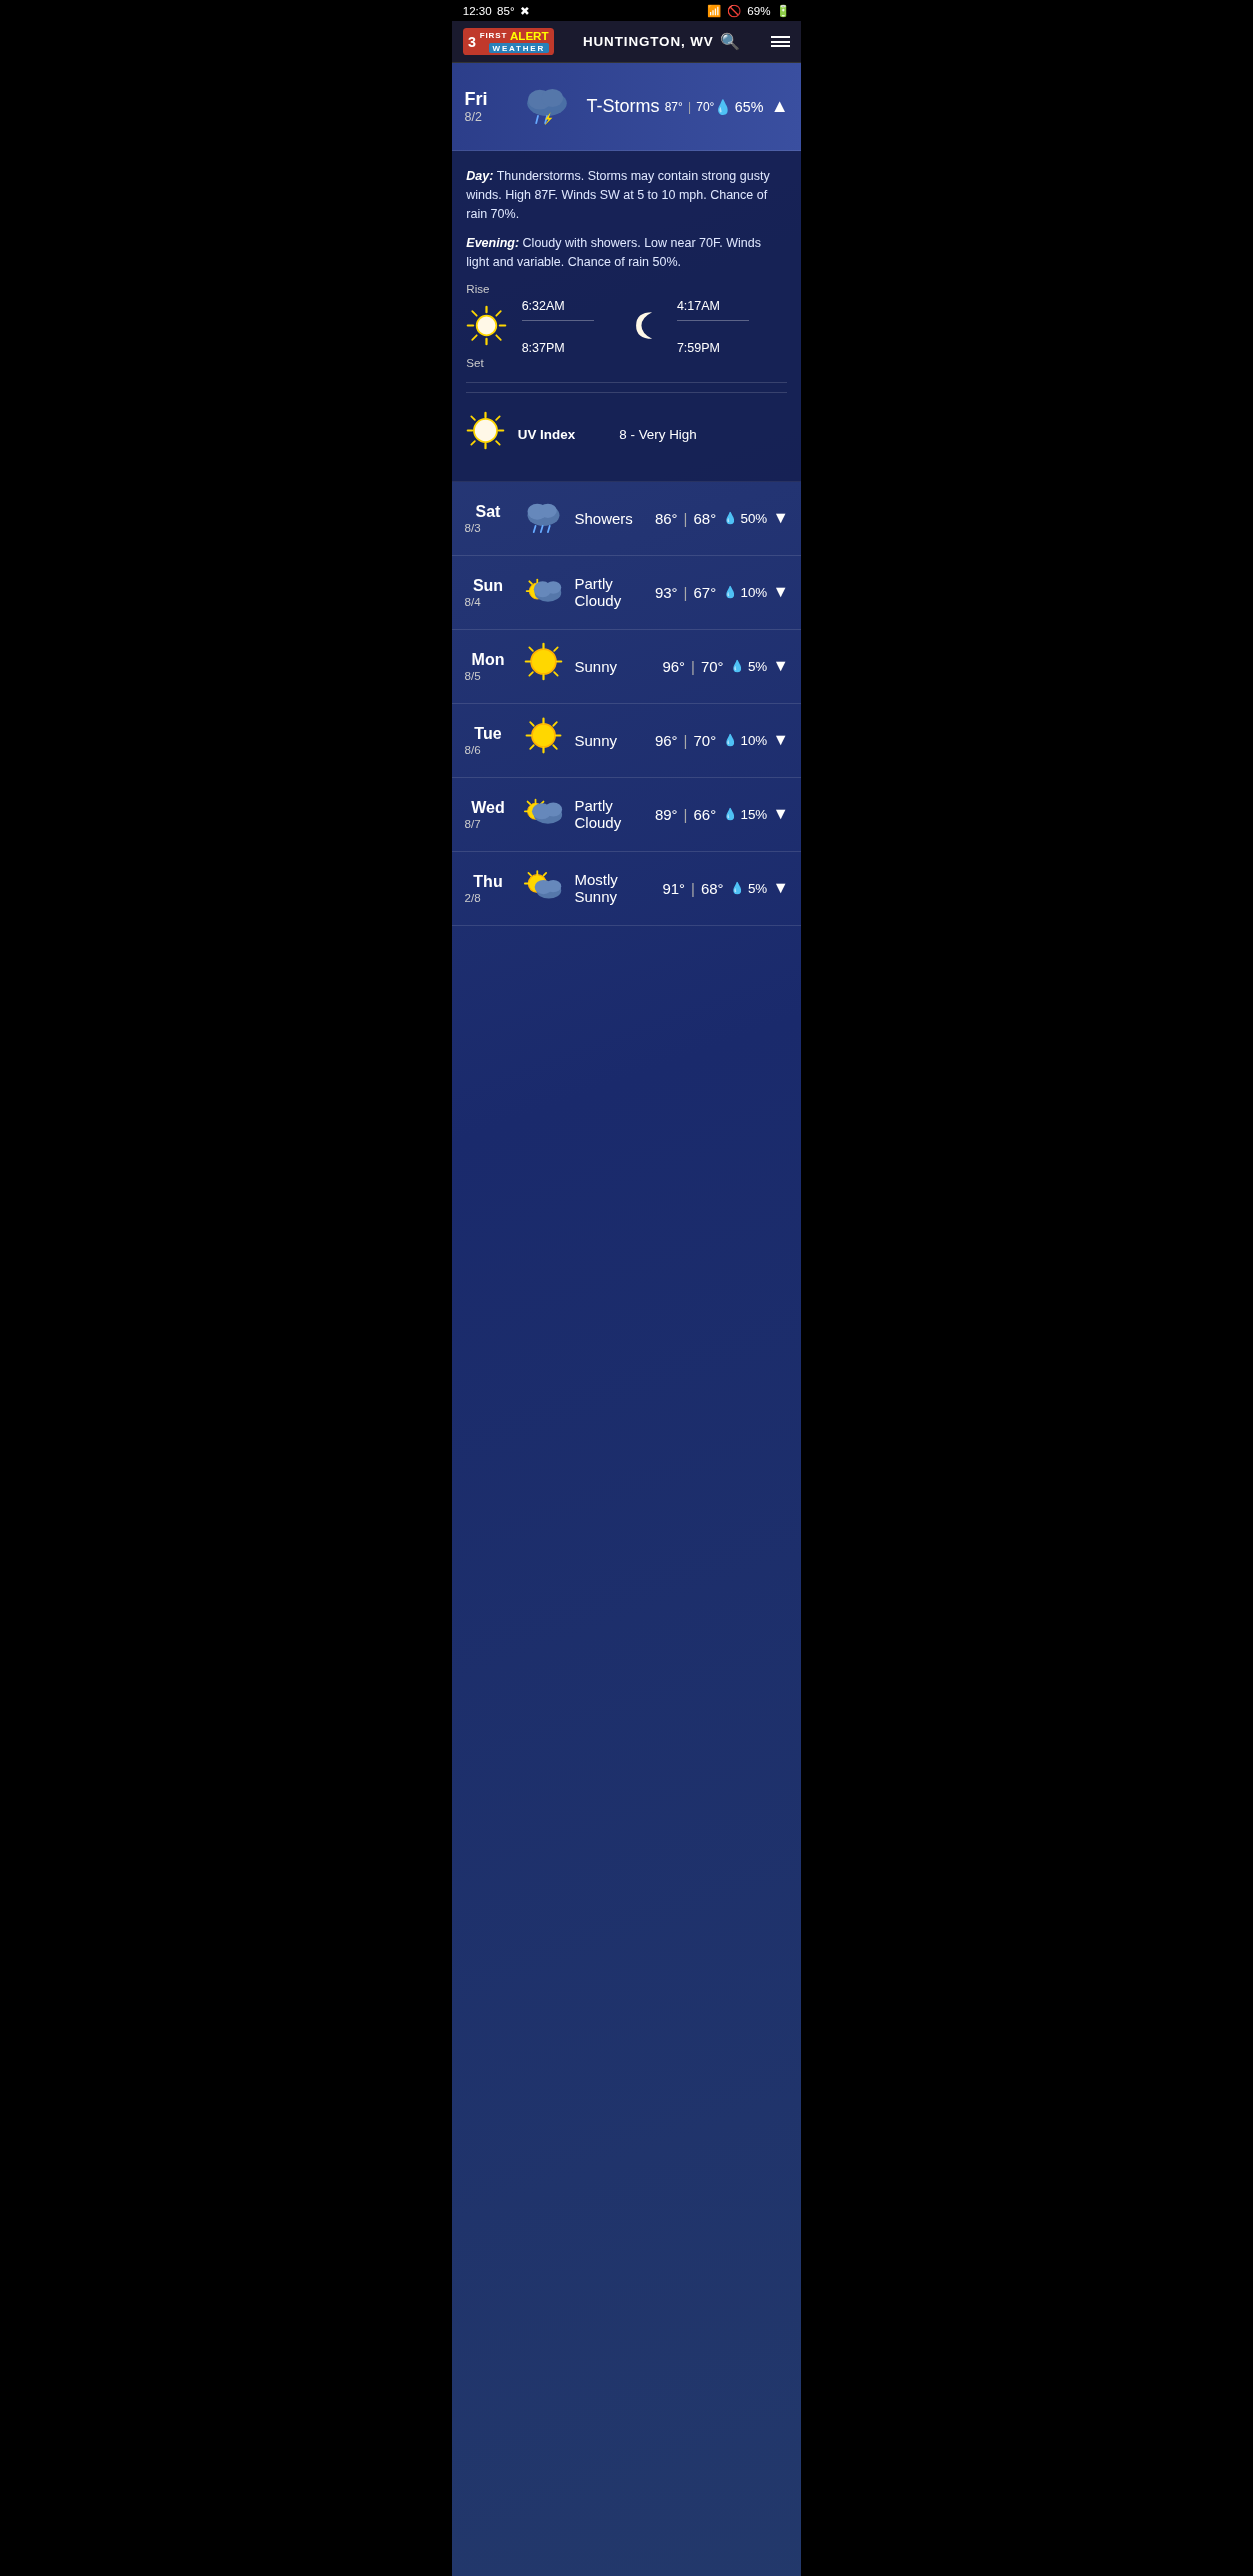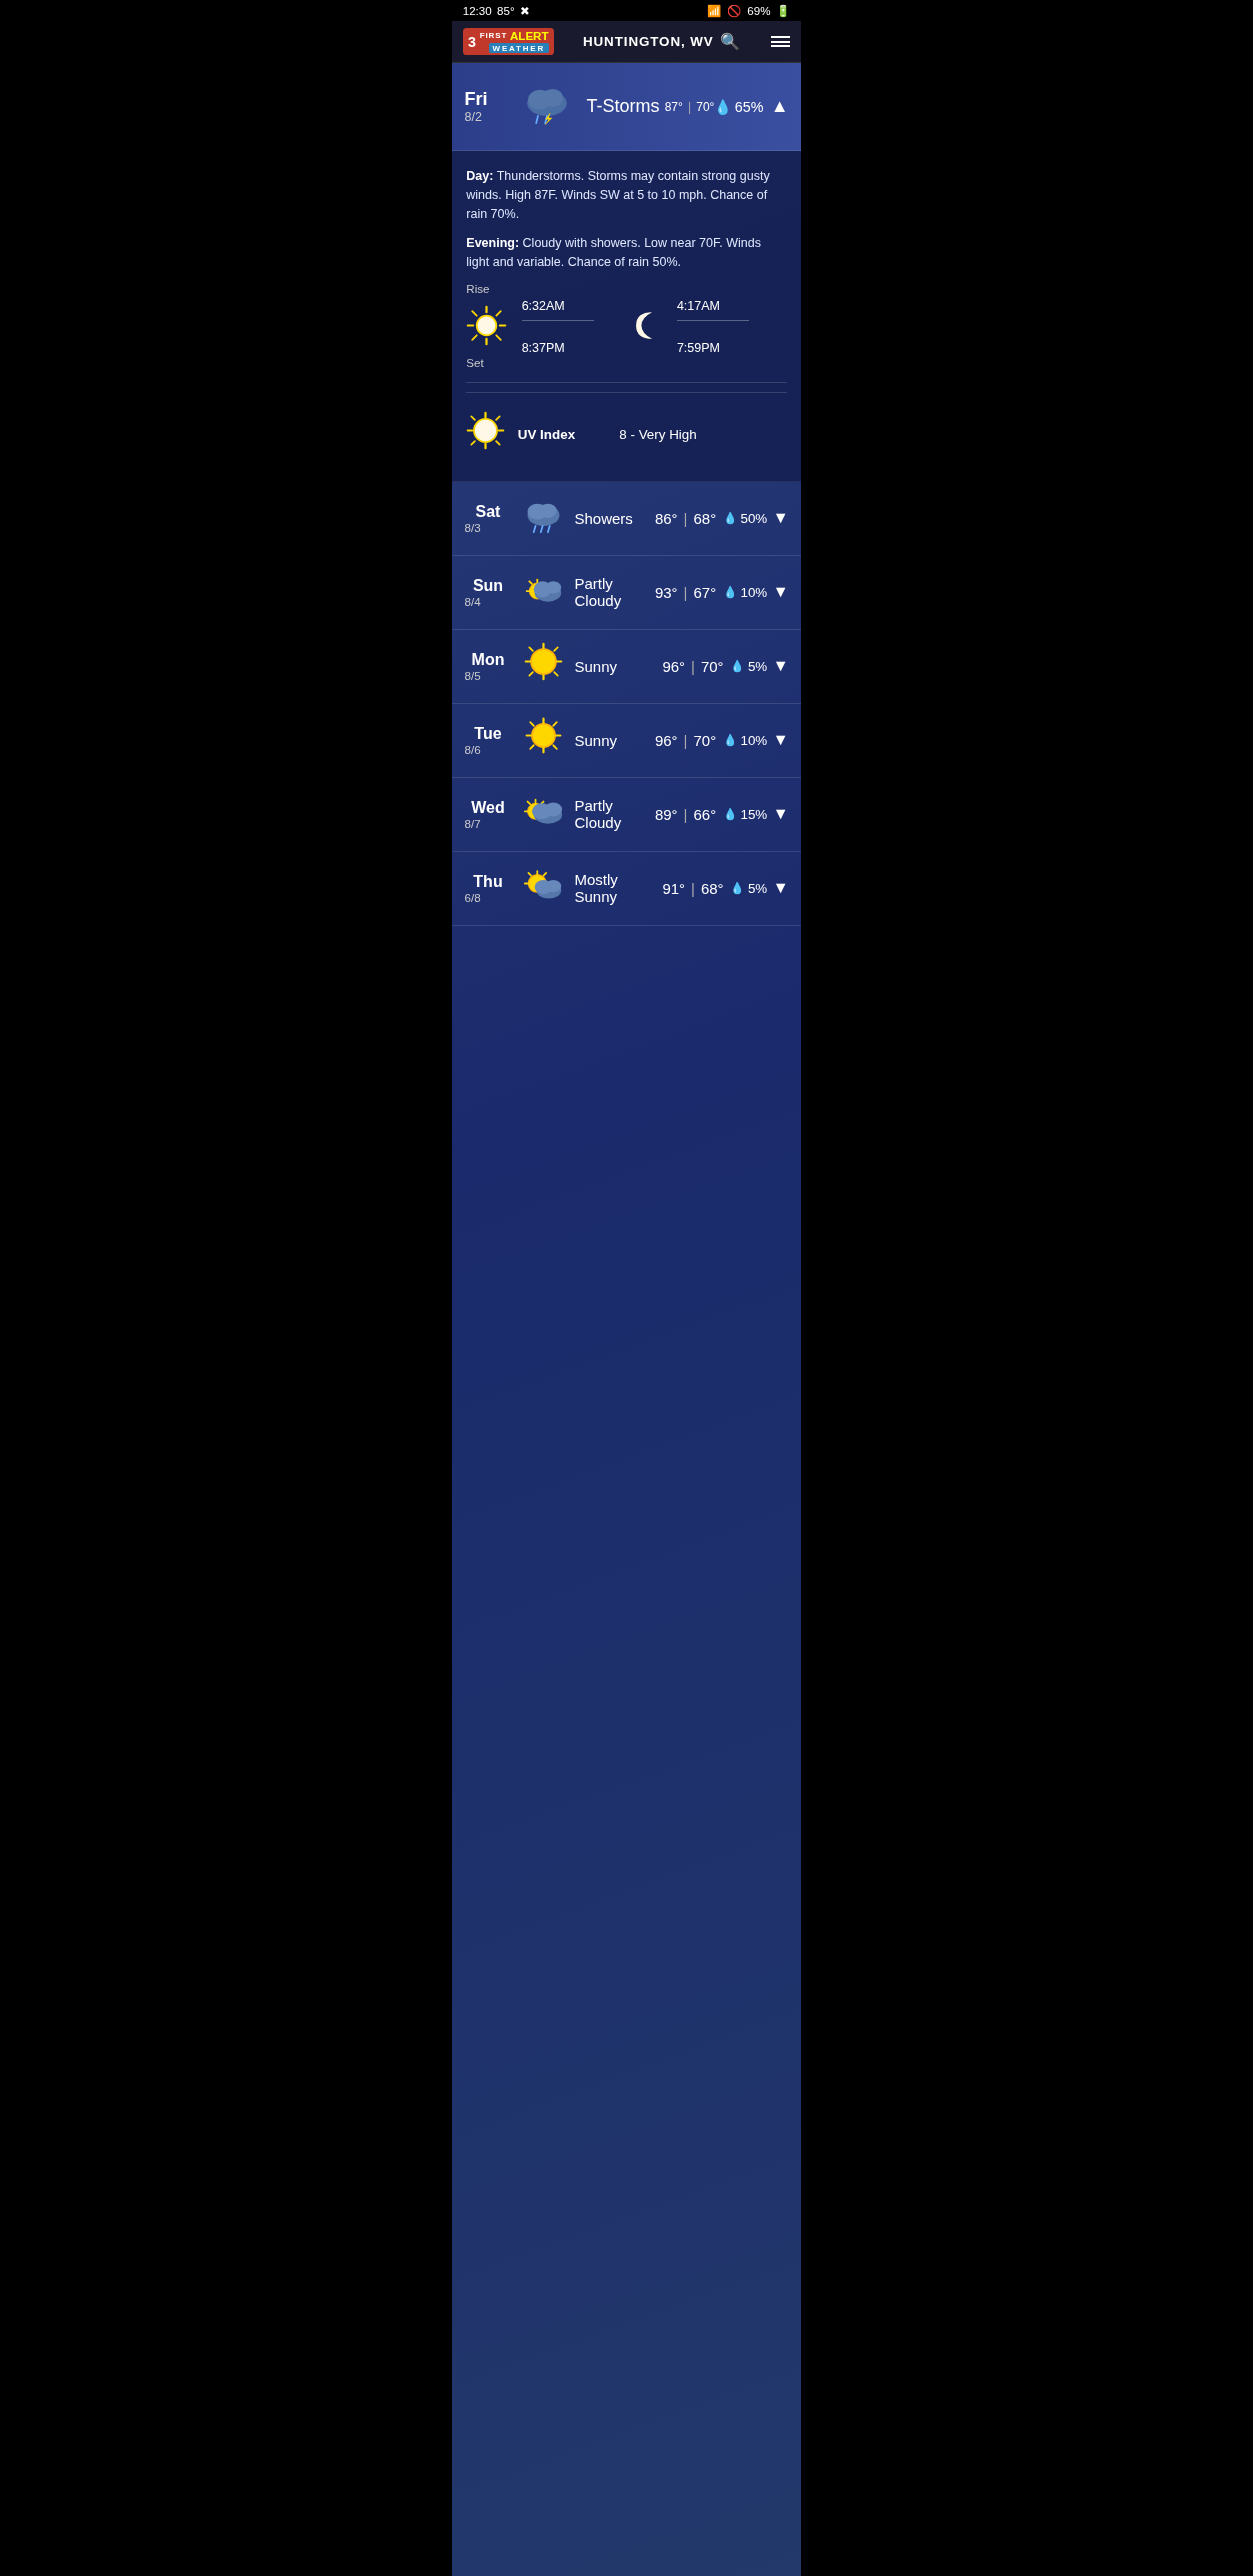--- a/index.html
+++ b/index.html
@@ -113,21 +113,21 @@
     .precip-icon { color: #6af; }
     .chevron-up { font-size: 18px; color: #fff; }
 
     
     .detail-panel {
       background: rgba(20, 30, 80, 0.85);
       padding: 16px 14.3px 14.3px 14.3px;
       border-bottom: 1.8px solid rgba(255,255,255,0.08);
     }
     .forecast-text { font-size: 12.5px; color: #e0e8ff; line-height: 1.5; margin-bottom: 10.7px; }
-    .forecast-text strong { color: #fff; font-weight: bold; }
+    .forecast-text strong { color: #fff; font-weight: bold; font-style: italic; }
 
     .horizontal-divider { height: 0.9px; background: rgba(255,255,255,0.15); margin: 9px 0; }
 
     
     .rise-set-section {
       margin: 7.2px 0 12.5px 0;
     }
     .rs-header-row {
       display: flex;
       margin-bottom: 3.6px;
@@ -512,21 +512,21 @@
     <div class="forecast-precip">
       <span class="forecast-precip-icon">💧</span>
       <span>15%</span>
     </div>
     <span class="forecast-chevron">▼</span>
   </div>
 
   <div class="forecast-row">
     <div class="forecast-day-col">
       <div class="forecast-day-name">Thu</div>
-      <div class="forecast-day-date">6/8</div>
+      <div class="forecast-day-date">2/8</div>
     </div>
     <div class="forecast-icon">
       <svg width="45" height="39" viewBox="0 0 50 44">
         <circle cx="18" cy="22" r="10" fill="#FFD700" stroke="#FFB300" stroke-width="1.5"></circle>
         <line x1="18" y1="8" x2="18" y2="12" stroke="#FFD700" stroke-width="2" stroke-linecap="round"></line>
         <line x1="4" y1="22" x2="8" y2="22" stroke="#FFD700" stroke-width="2" stroke-linecap="round"></line>
         <line x1="8" y1="10" x2="11" y2="13" stroke="#FFD700" stroke-width="2" stroke-linecap="round"></line>
         <line x1="28" y1="10" x2="25" y2="13" stroke="#FFD700" stroke-width="2" stroke-linecap="round"></line>
         <ellipse cx="31" cy="30" rx="14" ry="9" fill="#5577aa"></ellipse>
         <ellipse cx="25" cy="26" rx="10" ry="8" fill="#6688bb"></ellipse>

